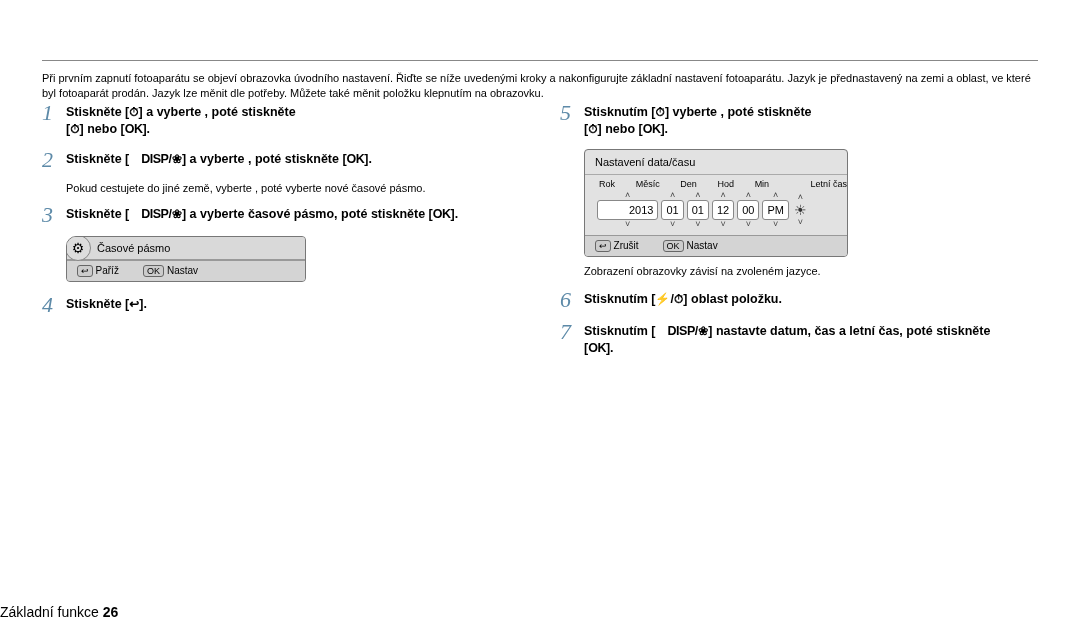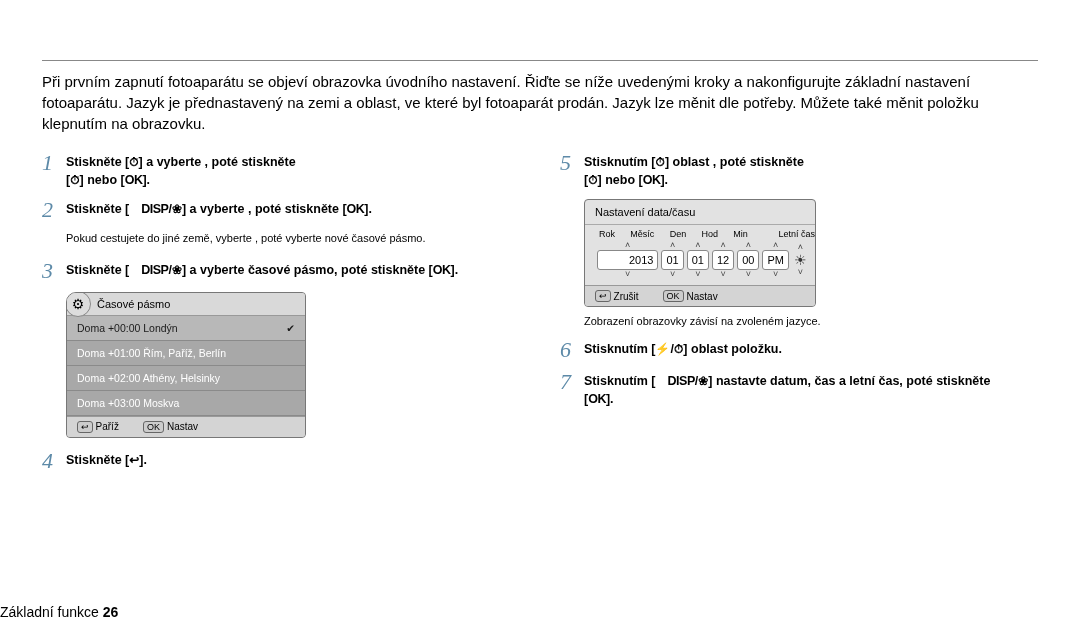--- a/index.html
+++ b/index.html
@@ -7,35 +7,35 @@
     font-family: Arial, sans-serif;
     font-size: 12px;
     color: #000;
     width: 1080px;
     height: 630px;
     padding: 60px 42px 0 42px;
     background: #fff;
     position: relative;
   }
   .top-rule { border-top: 1px solid #888; margin-bottom: 10px; }
-  .intro { font-size: 15px; line-height: 1.4; margin-bottom: 18px; }
+  .intro { font-size: 11px; line-height: 1.4; }
   .cols { display: flex; gap: 40px; }
   .col { flex: 1; }
   .step { display: flex; margin-bottom: 10px; }
   .stepnum {
     font-family: Georgia, 'Times New Roman', serif;
     font-style: italic;
     font-size: 22px;
     color: #5d8aa8;
     width: 24px;
     flex-shrink: 0;
     line-height: 1;
   }
   .steptext { font-size: 12.5px; font-weight: bold; line-height: 1.4; padding-top: 2px; }
-  .substep { font-size: 11px; font-weight: normal; margin-left: 24px; margin-bottom: 14px; line-height: 1.35; }
+  .substep { font-size: 11px; font-weight: normal; margin-left: 24px; margin-bottom: 8px; line-height: 1.35; }
   .ok-icon { font-weight: bold; letter-spacing: -0.5px; }
   .disp { font-family: 'Arial Black', Arial; font-weight: 900; letter-spacing: -0.5px; padding-left: 12px; }
 
   .panel {
     border: 1px solid #777;
     border-radius: 4px;
     border-top-left-radius: 10px;
     width: 240px;
     margin-left: 24px;
     margin-bottom: 12px;
@@ -76,21 +76,21 @@
     display:flex;
     gap:24px;
     border-top:1px solid #999;
   }
   .foot-btn { display:inline-flex; align-items:center; gap:3px; }
   .key { border:1px solid #666; border-radius:3px; padding:0 3px; font-size:9px; background:#ccc; }
 
   .panel2 {
     border: 1px solid #777;
     border-radius: 4px;
-    width: 232px;
+    width: 264px;
     margin-left: 24px;
     margin-bottom: 8px;
     background: #e2e2e2;
     overflow: hidden;
   }
   .panel2-header { padding:6px 10px; font-size:11px; border-bottom:1px solid #aaa; }
   .dtlabels { display:flex; gap:6px; font-size:9px; padding: 4px 0 0 14px; justify-content:space-between; }
   .dtrow { display:flex; gap:3px; padding:2px 12px 6px 12px; align-items:center; }
   .spin { display:flex; flex-direction:column; align-items:center; }
   .spinbtn { font-size:9px; color:#444; line-height:1; cursor:pointer; }
@@ -149,29 +149,20 @@
       <div class="steptext">
         <span>Stiskněte [</span><span class="disp">DISP</span>/<span class="flower-icon">❀</span><span>] a vyberte časové pásmo, poté stiskněte [</span><span class="ok-icon">OK</span><span>].</span>
       </div>
     </div>
 
     <div class="panel">
       <div class="panel-header">
         <div class="gear-header">⚙</div>
         <span>Časové pásmo</span>
       </div>
-      <div class="bodyrows">
-        <div class="tz-row sel">
-          <span>Doma +00:00  Londýn</span>
-          <span>✔</span>
-        </div>
-        <div class="tz-row">Doma +01:00  Řím, Paříž, Berlín</div>
-        <div class="tz-row">Doma +02:00  Athény, Helsinky</div>
-        <div class="tz-row">Doma +03:00  Moskva</div>
-      </div>
       <div class="panel-footer">
         <span class="foot-btn">
             <span class="key">↩</span> 
             <span>Paříž</span>
           </span>
         <span class="foot-btn">
             <span class="key">OK</span> 
             <span>Nastav</span>
           </span>
       </div>
@@ -184,21 +175,21 @@
       </div>
     </div>
 
   </div>
 
   <div class="col">
 
     <div class="step">
       <div class="stepnum">5</div>
       <div class="steptext">
-        <span>Stisknutím [</span><span class="timer-icon">⏱</span><span>] oblast</span>
+        <span>Stisknutím [</span><span class="timer-icon">⏱</span><span>] vyberte</span>
         <span>, poté stiskněte</span><br>
         <span>[</span><span class="timer-icon">⏱</span><span>] nebo [</span><span class="ok-icon">OK</span><span>].</span>
       </div>
     </div>
 
     <div class="panel2">
       <div class="panel2-header">Nastavení data/času</div>
       <div class="dtlabels">
         <span>Rok</span>
         <span>Měsíc</span>

